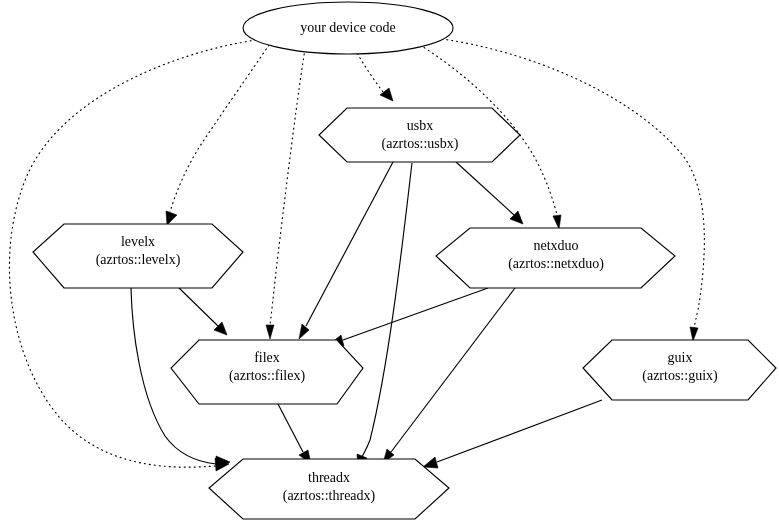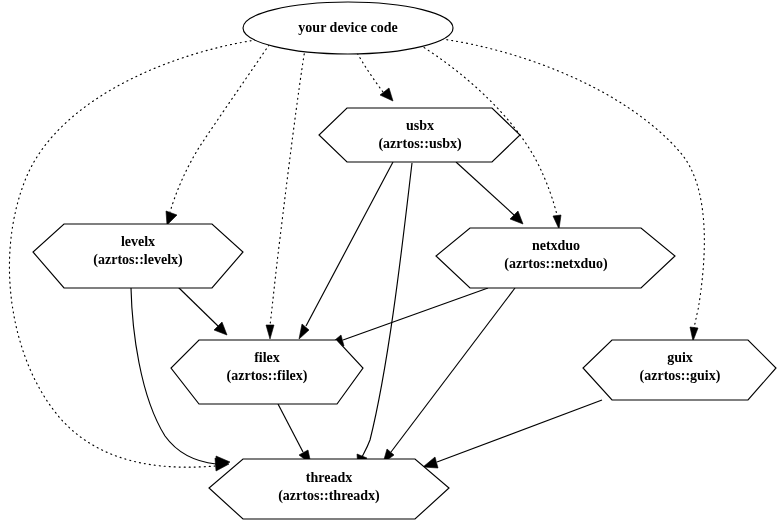--- a/index.html
+++ b/index.html
@@ -12,21 +12,20 @@
     width: 779px;
     height: 528px;
     overflow: hidden;
     font-family: "Liberation Serif", "DejaVu Serif", serif;
   }
   #graph-root {
     position: relative;
     width: 779px;
     height: 528px;
     background: #ffffff;
-    font-weight: bold;
   }
   svg#graph-canvas {
     display: block;
     width: 779px;
     height: 528px;
     background: #ffffff;
   }
   .node-shape {
     fill: #ffffff;
     stroke: #000000;

